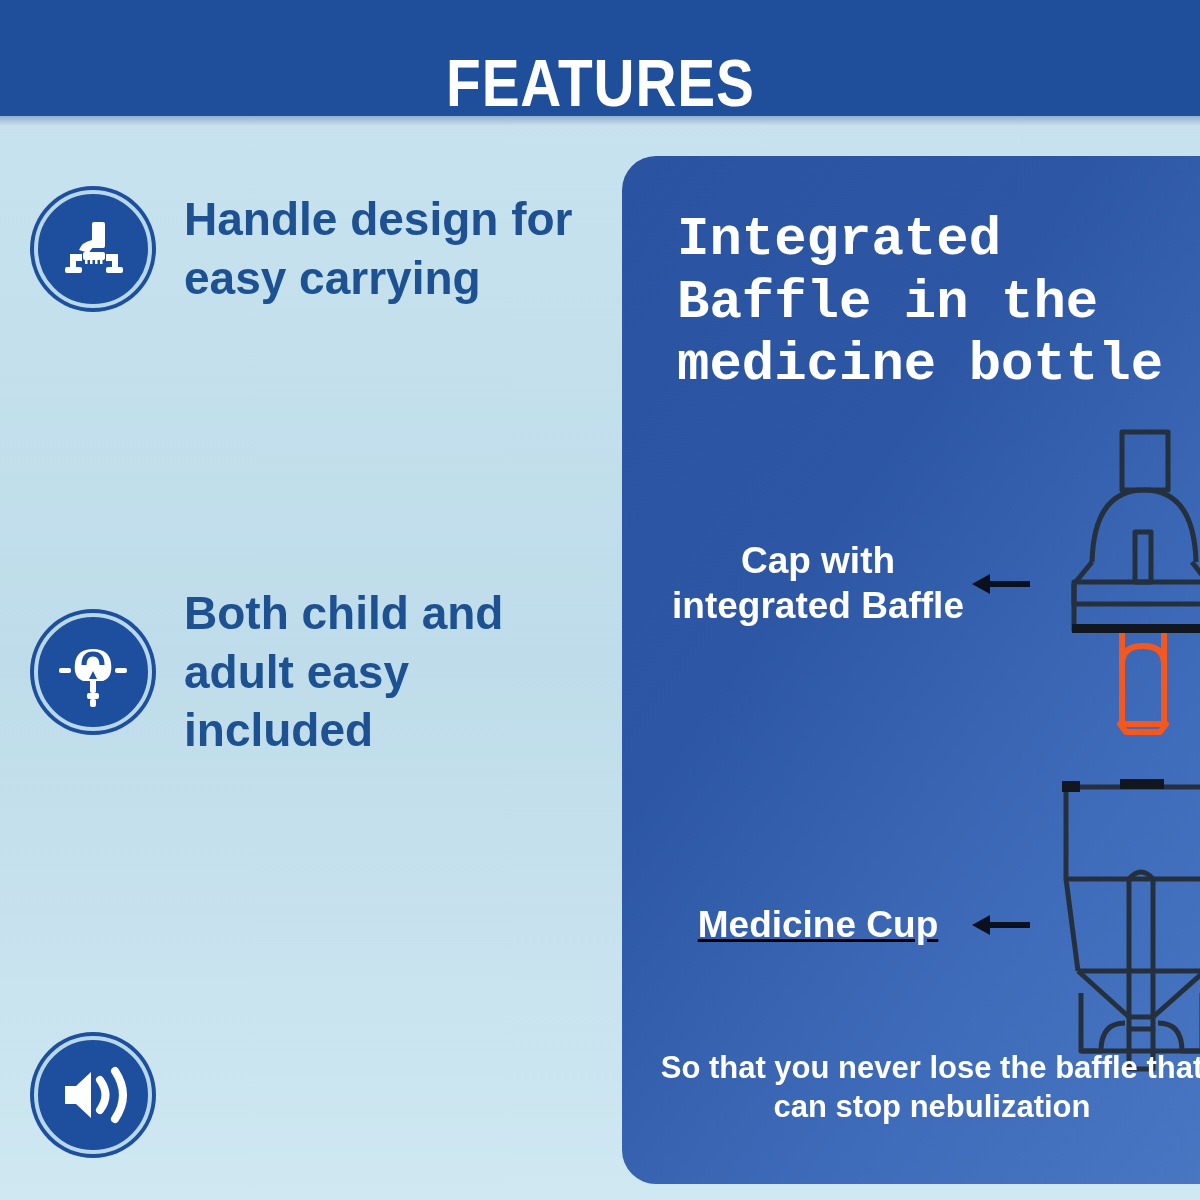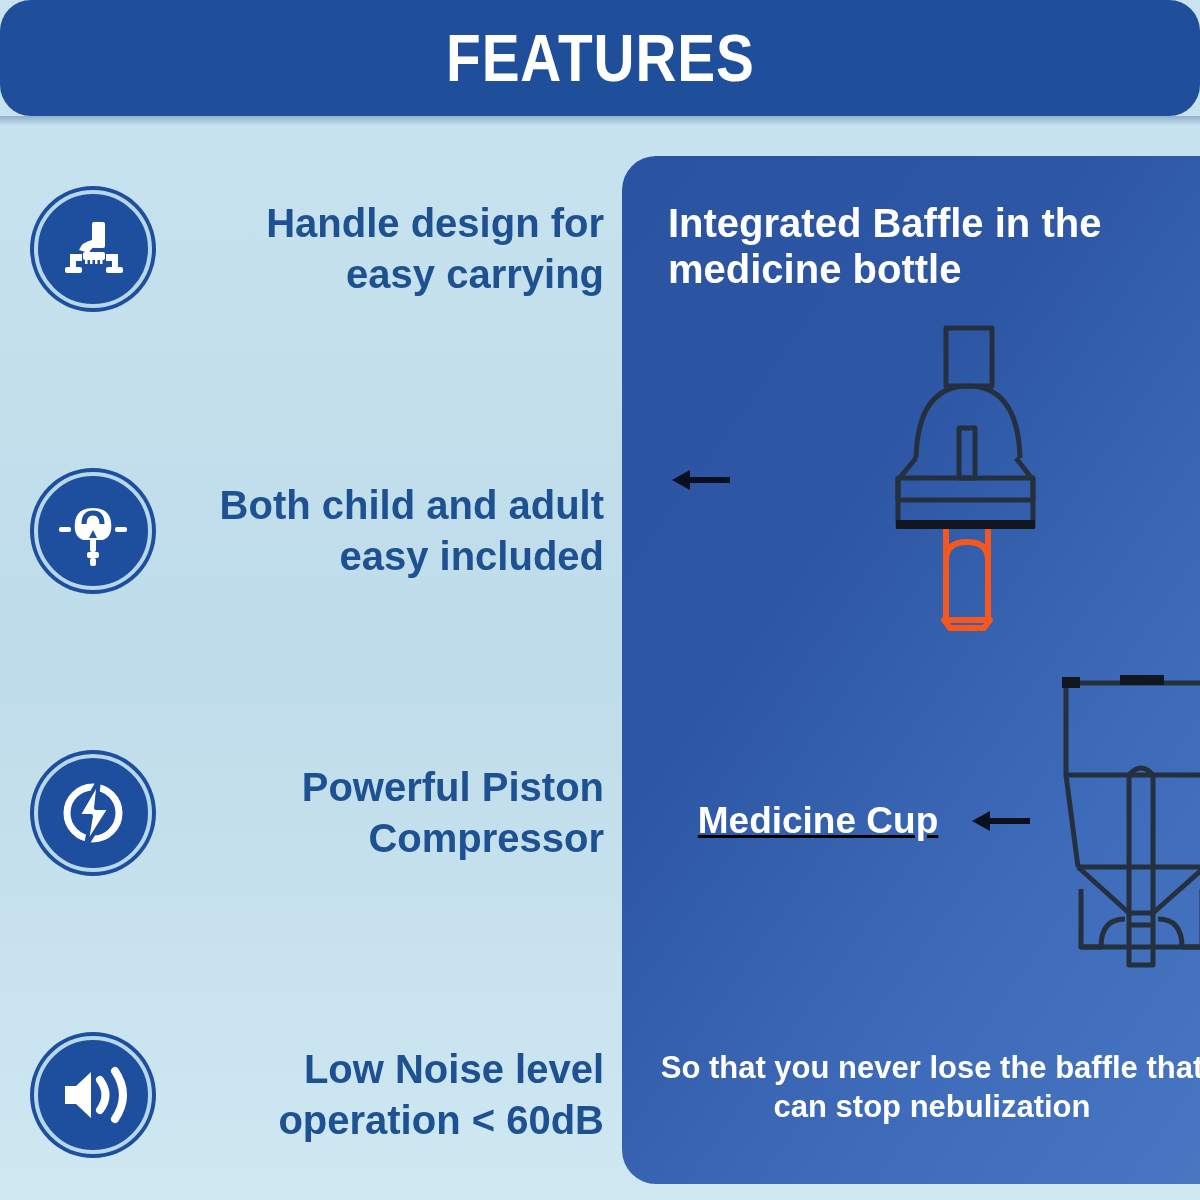--- a/index.html
+++ b/index.html
@@ -21,23 +21,22 @@
   }
 
   
   .header {
     position: absolute;
     left: 0; top: 0;
     width: 1200px;
     height: 116px;
     background: #1f4f9b;
     display: flex;
-    align-items: center;
-    justify-content: center;
-    border-radius: 31px;
+    align-items: flex-end;
+    justify-content: center;
   }
   .header-title {
     color: #ffffff;
     font-size: 66px;
     font-weight: bold;
     letter-spacing: 1px;
     transform: scaleX(0.86);
     transform-origin: center;
     line-height: 1;
   }
@@ -78,47 +77,47 @@
     box-shadow: 0 0 0 4px #1d4f9e;
     display: flex;
     align-items: center;
     justify-content: center;
     position: relative;
   }
   .badge svg { display: block; }
   .feature-text {
     margin-left: 32px;
     color: #1d5191;
-    font-size: 40px;
+    font-size: 46px;
     font-weight: bold;
     line-height: 1.28;
     max-width: 420px;
-    text-align: right;
   }
 
   
   .panel {
     position: absolute;
     left: 622px;
     top: 156px;
     width: 620px;
     height: 1028px;
     border-radius: 34px;
     background: linear-gradient(125deg, #2a54a2 0%, #2d57a5 35%, #3f6cba 70%, #4a77c2 100%);
     box-sizing: border-box;
     padding: 44px 46px 0 46px;
     overflow: hidden;
   }
   .panel-title {
     color: #ffffff;
-    font-size: 40px;
+    font-size: 54px;
     font-weight: bold;
     line-height: 1.16;
-    margin: 0;
+    margin: 9px;
     width: 510px;
+    font-family: Liberation Mono, monospace;
   }
 
   .diagram-block {
     position: relative;
     display: flex;
     align-items: center;
     margin-top: 22px;
     height: 330px;
   }
   .diagram-block.cup-block { margin-top: 26px; height: 300px; text-decoration: underline; }
@@ -204,49 +203,40 @@
             <rect x="33" y="58" width="12" height="6" rx="2"></rect>
             <rect x="36" y="64" width="6" height="8" rx="2"></rect>
           </g>
           <path d="M30 30 q0 -11 9 -11 q9 0 9 11" fill="none" stroke="#1d4f9e" stroke-width="5"></path>
           <path d="M39 36 l4 8 h-8 z" fill="#1d4f9e"></path>
         </svg>
       </div>
       <div class="feature-text">Both child and adult easy included</div>
     </div>
 
-    <div class="feature-row">
-      <div class="badge">
-        <svg width="78" height="78" viewBox="0 0 78 78" aria-hidden="true">
-          <circle cx="39" cy="39" r="26" fill="none" stroke="#ffffff" stroke-width="7"></circle>
-          <path d="M45 6 L24 42 h13 L32 72 L56 34 H42 z" fill="#ffffff" stroke="#1d4f9e" stroke-width="4" stroke-linejoin="round"></path>
-        </svg>
-      </div>
-      <div class="feature-text">Powerful Piston Compressor</div>
-    </div>
 
     <div class="feature-row">
       <div class="badge">
         <svg width="76" height="70" viewBox="0 0 76 70" aria-hidden="true">
           <path d="M10 26 h11 L36 12 v46 L21 44 H10 z" fill="#ffffff"></path>
           <path d="M45 20 q11 15 0 30" fill="none" stroke="#ffffff" stroke-width="8" stroke-linecap="round"></path>
           <path d="M60 11 q16 24 0 48" fill="none" stroke="#ffffff" stroke-width="8" stroke-linecap="round"></path>
         </svg>
       </div>
-      <div class="feature-text">Low Noise level operation &lt; 60dB</div>
     </div>
 
 
   </div>
 
   <div class="panel">
 
     <div class="panel-title">Integrated Baffle in the medicine bottle</div>
 
     <div class="diagram-block">
+      <div class="callout-label">Cap with integrated Baffle</div>
       <div class="arrow">
         <svg width="62" height="30" viewBox="0 0 62 30" aria-hidden="true">
           <path d="M60 15 H14" stroke="#0b1020" stroke-width="6"></path>
           <path d="M2 15 L20 5 L20 25 z" fill="#0b1020"></path>
         </svg>
       </div>
       <div class="art">
         <svg width="215" height="320" viewBox="0 0 215 320" aria-hidden="true">
           <g fill="none" stroke="#25303f" stroke-width="5" stroke-linejoin="round">
             <rect x="88" y="8" width="46" height="58"></rect>

